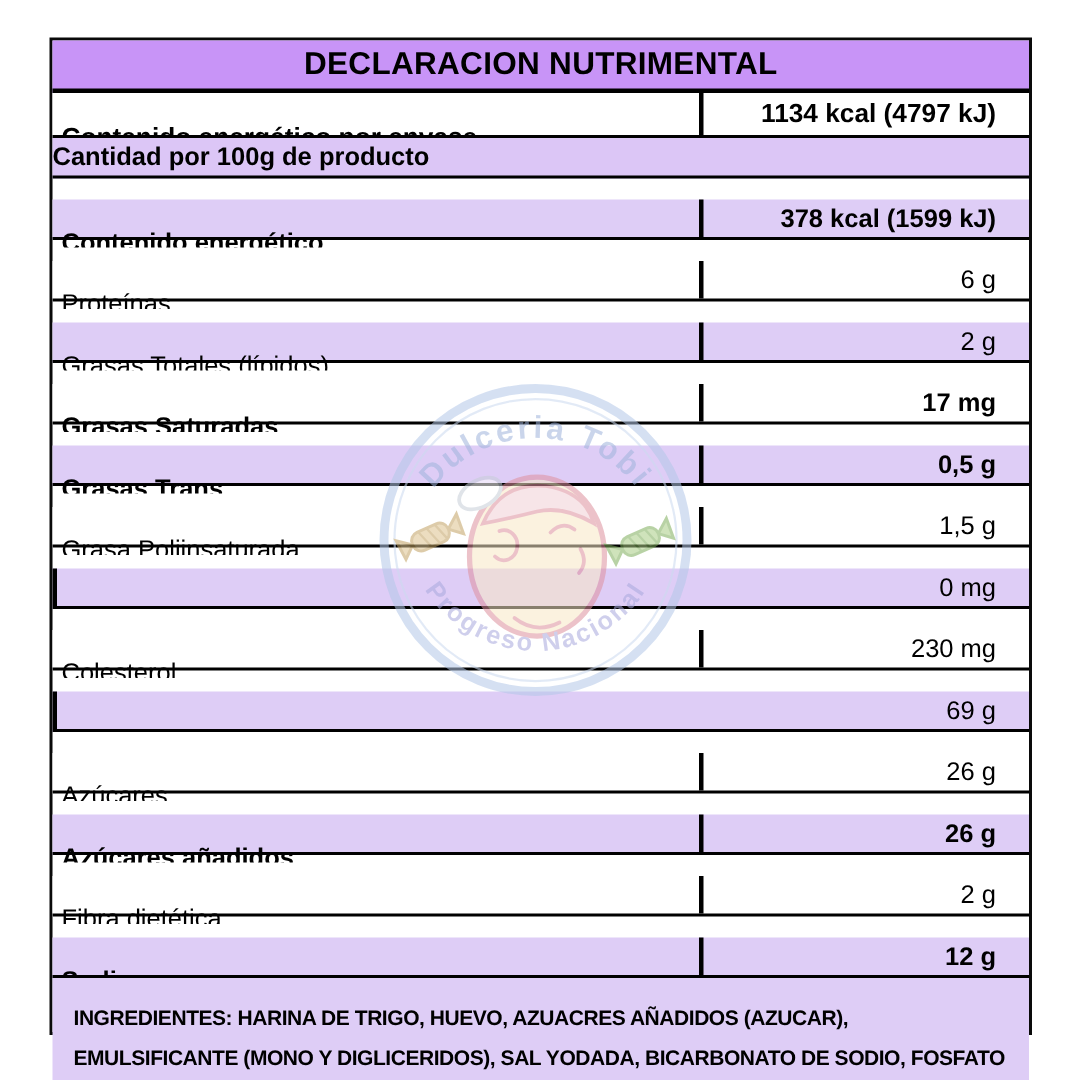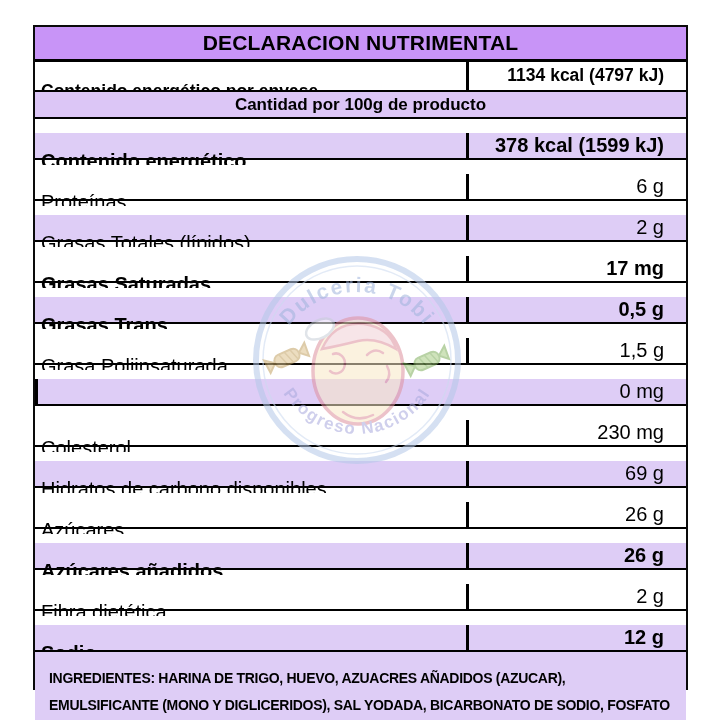--- a/index.html
+++ b/index.html
@@ -38,30 +38,29 @@
     border-bottom: 2px solid #000;
     background: #fff;
     font-weight: bold;
     font-size: 17.5px;
     line-height: 27px;
   }
   .band {
     height: 28px;
     background: var(--band-bg, #dcc6f6);
     border-bottom: 2px solid #000;
-    text-align: center;
     font-weight: bold;
     font-size: 17px;
     line-height: 25px;
   }
   .gap { height: 4px; background: #fff; }
   .black-bar { height: 29px; background: var(--bar-bg, #000); }
   .data-row {
     height: 27px;
-    font-size: 20px;
+    font-size: 17px;
     line-height: 25px;
     border-bottom: 2px solid #000;
     background: var(--row-plain-bg, #fff);
     margin-top: 14px;
   }
   .data-row.shaded { background: var(--row-shaded-bg, #decdf6); }
   .data-row.bold { font-weight: bold; }
   .ingredients {
     flex: 1;
     background: var(--ingredients-bg, #decdf6);
@@ -123,21 +122,20 @@
         <div class="cell-value">1,5 g</div>
       </div>
       <div class="split data-row shaded">
         <div class="cell-value">0 mg</div>
       </div>
       <div class="split data-row">
         <div class="cell-label">Colesterol</div>
         <div class="cell-value">230 mg</div>
       </div>
       <div class="split data-row shaded">
-        <div class="cell-label">Hidratos de carbono disponibles</div>
         <div class="cell-value">69 g</div>
       </div>
       <div class="split data-row">
         <div class="cell-label">Azúcares</div>
         <div class="cell-value">26 g</div>
       </div>
       <div class="split data-row shaded bold">
         <div class="cell-label">Azúcares añadidos</div>
         <div class="cell-value">26 g</div>
       </div>

